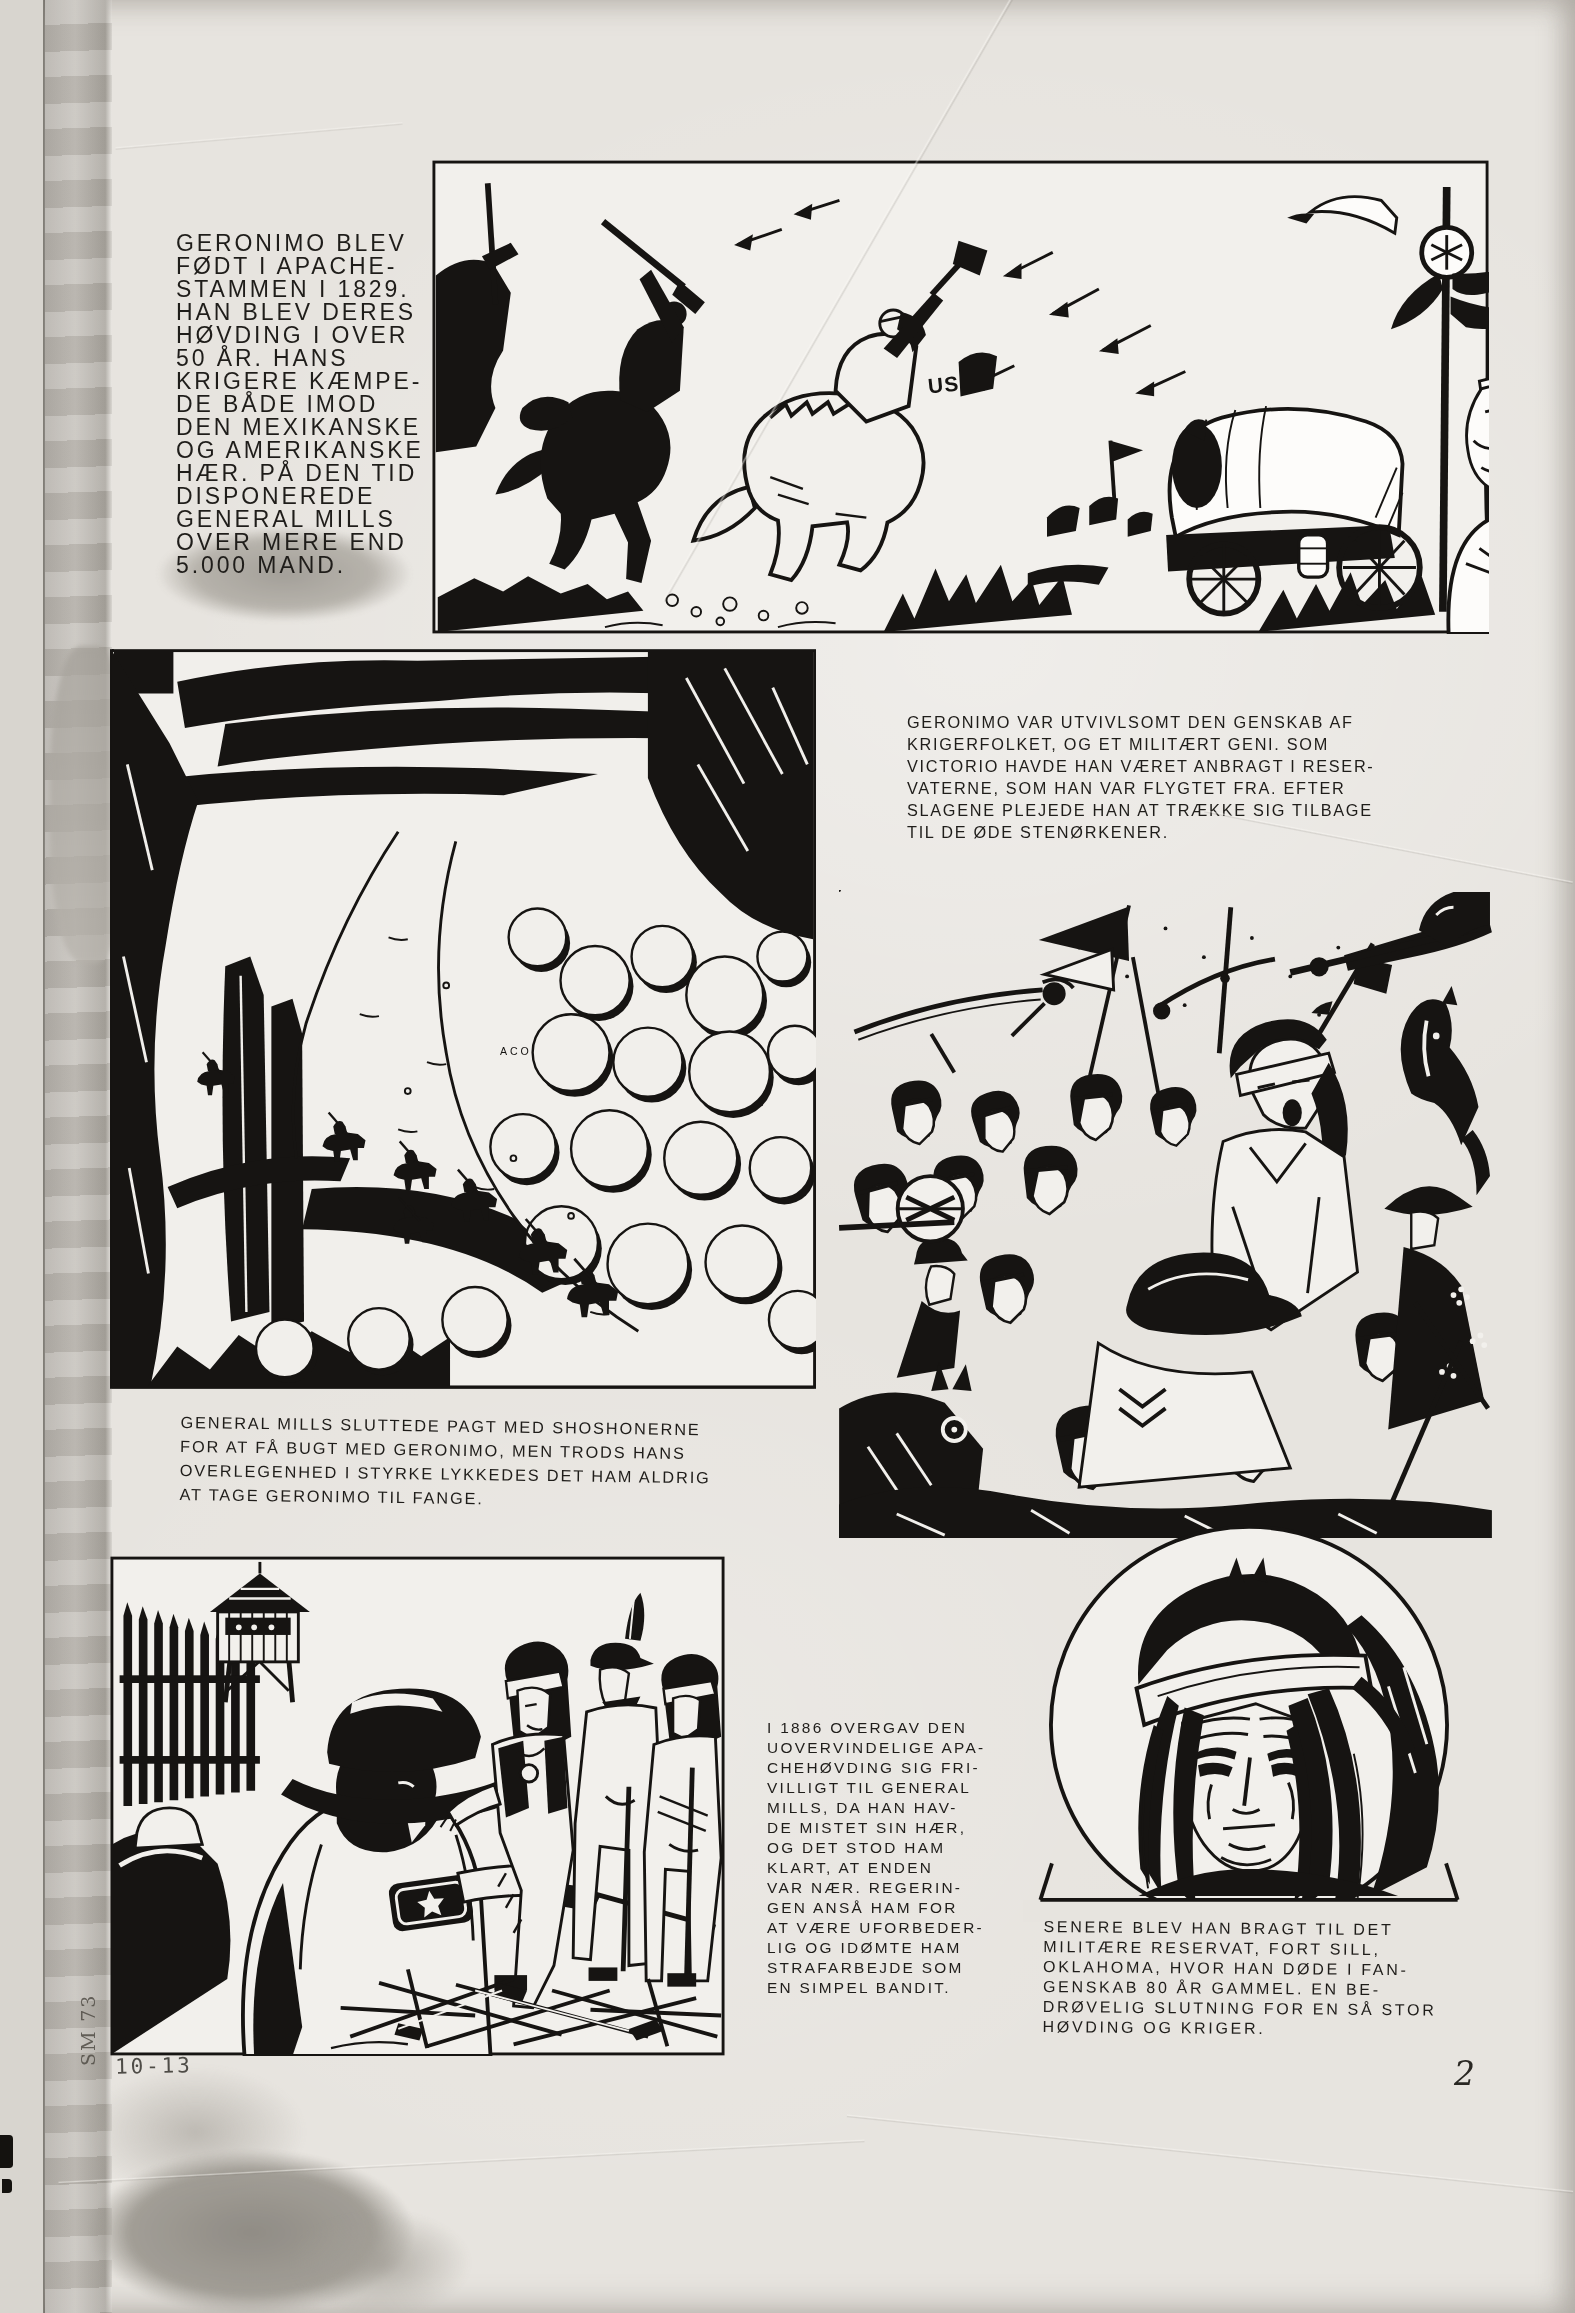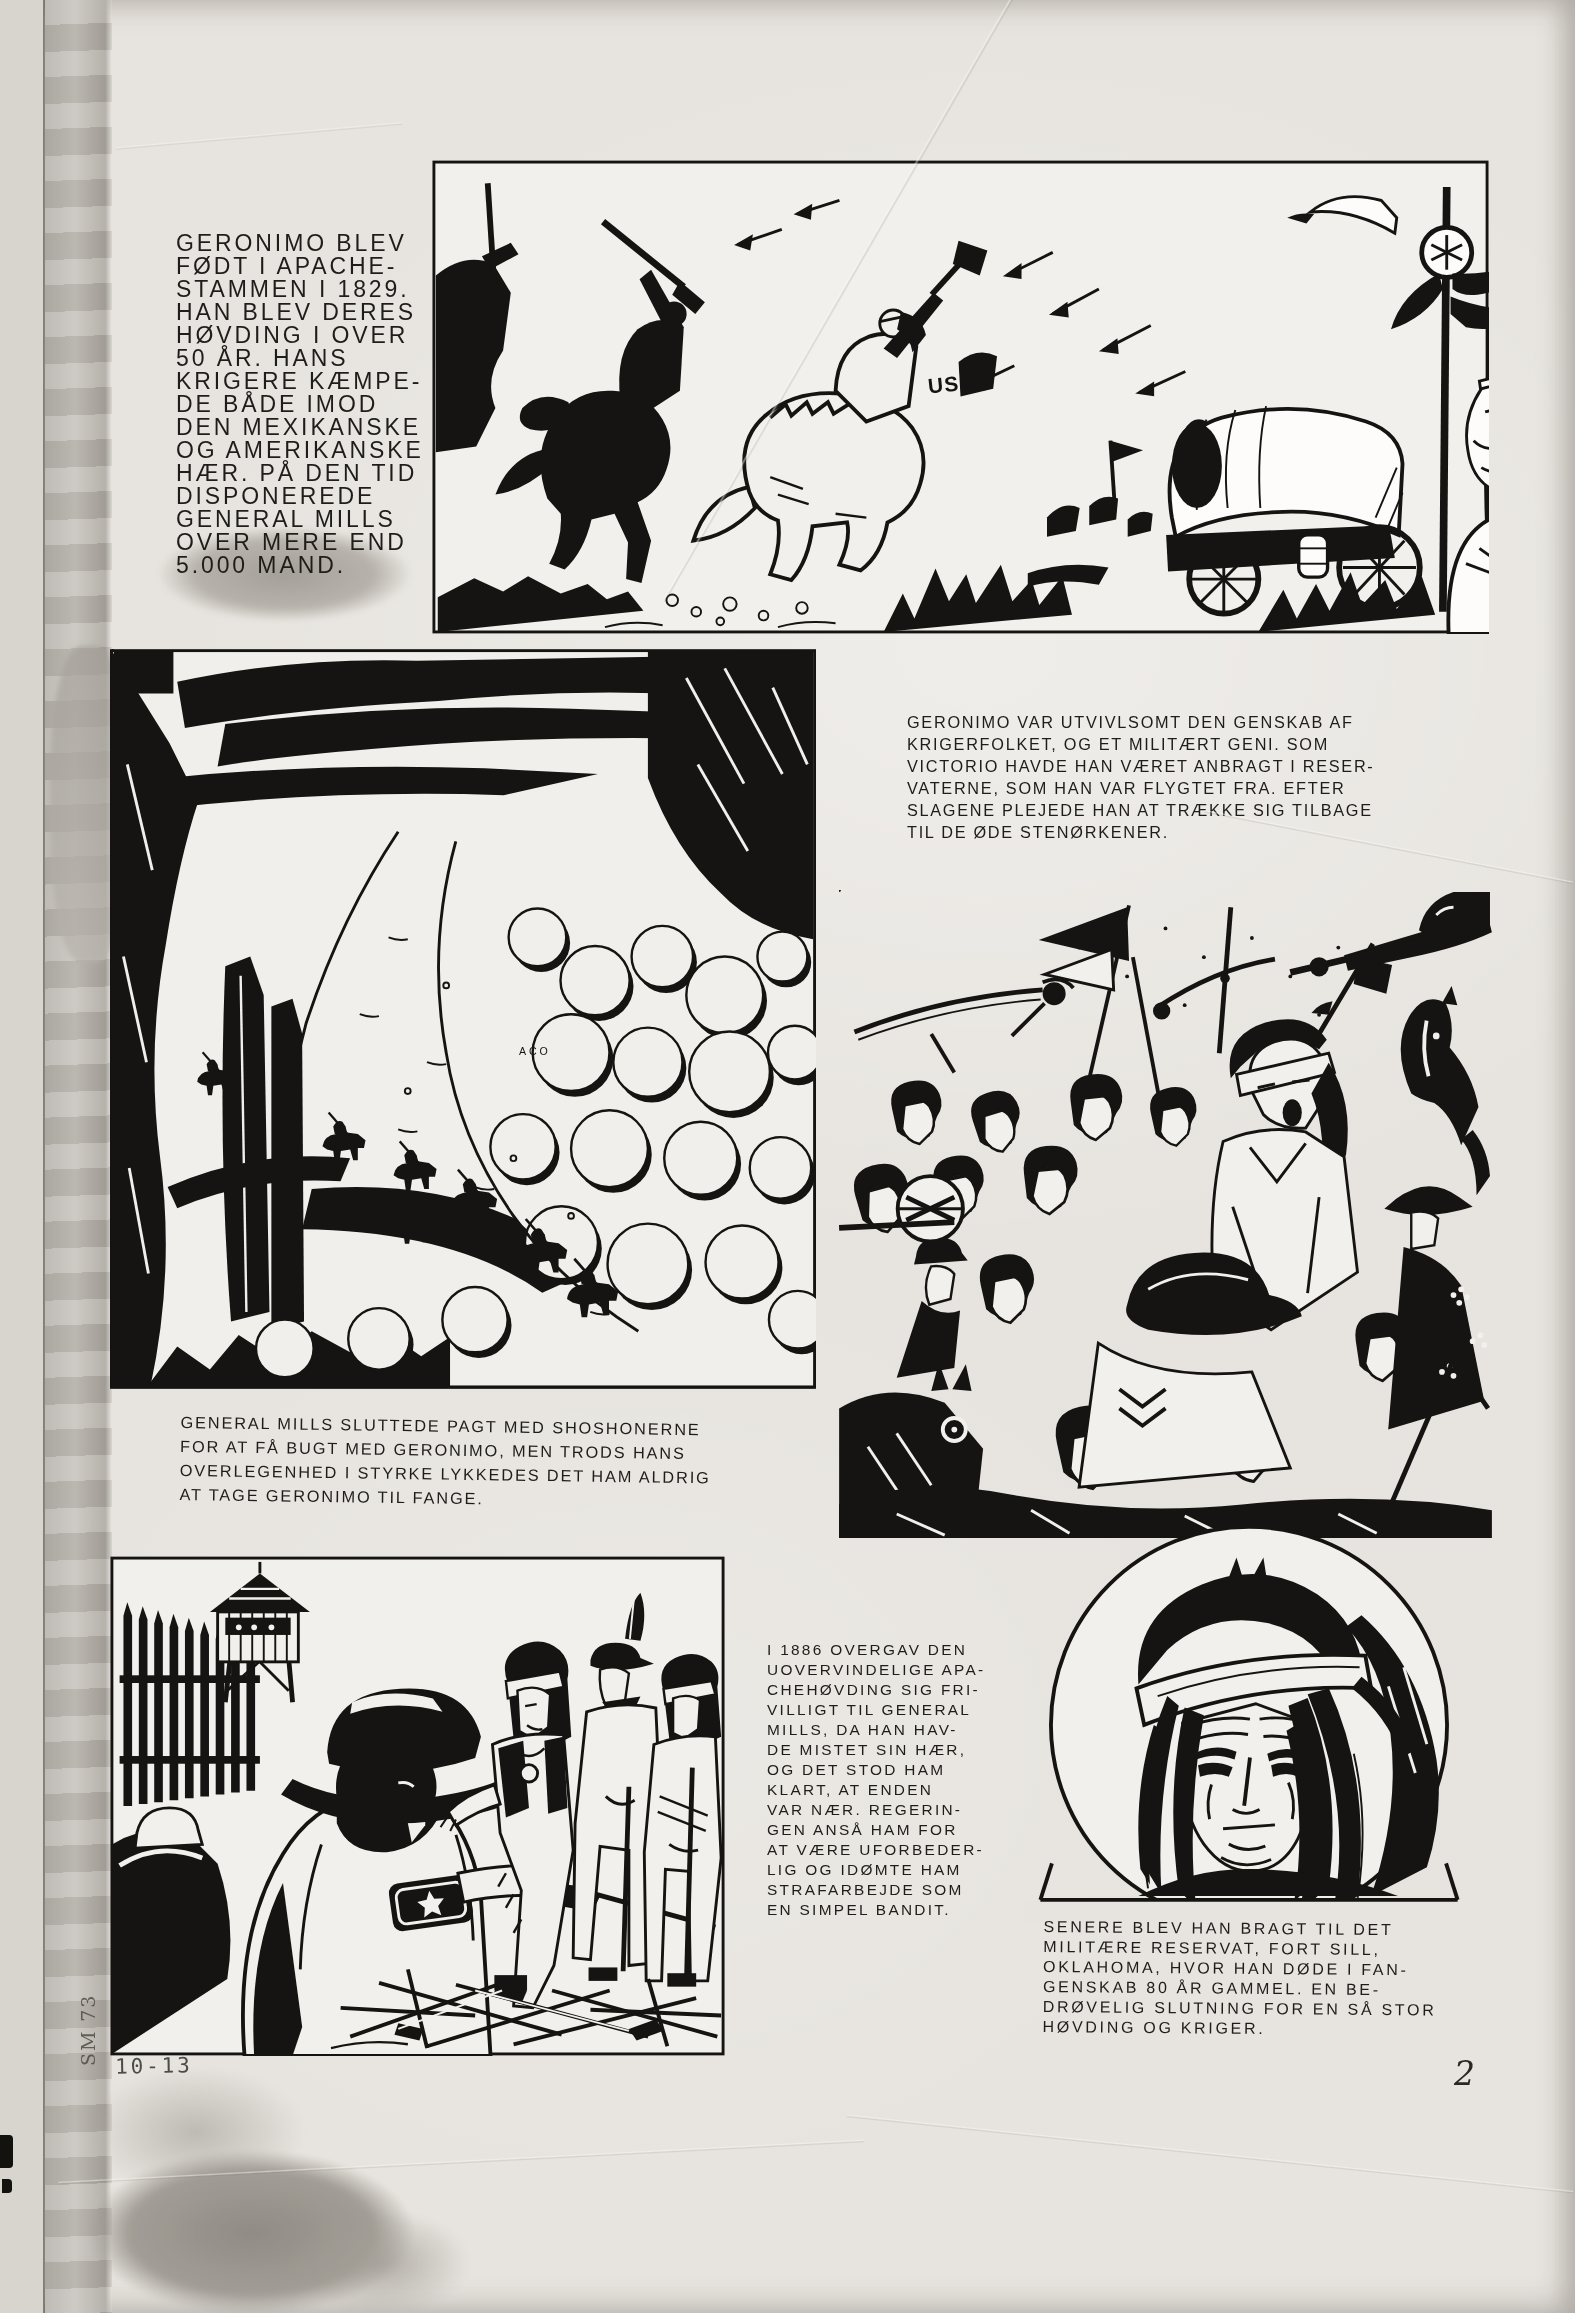--- a/index.html
+++ b/index.html
@@ -693,21 +693,21 @@
   <div class="caption" style="left:907px;top:711px;width:519px;font-size:16.3px;line-height:22px;letter-spacing:1.7px;">GERONIMO VAR UTVIVLSOMT DEN GENSKAB AF
 KRIGERFOLKET, OG ET MILITÆRT GENI. SOM
 VICTORIO HAVDE HAN VÆRET ANBRAGT I RESER-
 VATERNE, SOM HAN VAR FLYGTET FRA. EFTER
 SLAGENE PLEJEDE HAN AT TRÆKKE SIG TILBAGE
 TIL DE ØDE STENØRKENER.</div>
   <div class="caption" style="left:180px;top:1414px;width:576px;font-size:16.3px;line-height:24px;letter-spacing:1.9px;transform:rotate(0.8deg);">GENERAL MILLS SLUTTEDE PAGT MED SHOSHONERNE
 FOR AT FÅ BUGT MED GERONIMO, MEN TRODS HANS
 OVERLEGENHED I STYRKE LYKKEDES DET HAM ALDRIG
 AT TAGE GERONIMO TIL FANGE.</div>
-  <div class="caption" style="left:767px;top:1640px;width:250px;font-size:15.4px;line-height:20px;letter-spacing:2.3px;">I 1886 OVERGAV DEN
+  <div class="caption" style="left:767px;top:1718px;width:250px;font-size:15.4px;line-height:20px;letter-spacing:2.3px;">I 1886 OVERGAV DEN
 UOVERVINDELIGE APA-
 CHEHØVDING SIG FRI-
 VILLIGT TIL GENERAL
 MILLS, DA HAN HAV-
 DE MISTET SIN HÆR,
 OG DET STOD HAM
 KLART, AT ENDEN
 VAR NÆR. REGERIN-
 GEN ANSÅ HAM FOR
 AT VÆRE UFORBEDER-
@@ -715,21 +715,21 @@
 STRAFARBEJDE SOM
 EN SIMPEL BANDIT.</div>
   <div class="caption" style="left:1043px;top:1919px;width:432px;font-size:16px;line-height:20px;letter-spacing:2.7px;transform:rotate(0.5deg);">SENERE BLEV HAN BRAGT TIL DET
 MILITÆRE RESERVAT, FORT SILL,
 OKLAHOMA, HVOR HAN DØDE I FAN-
 GENSKAB 80 ÅR GAMMEL. EN BE-
 DRØVELIG SLUTNING FOR EN SÅ STOR
 HØVDING OG KRIGER.</div>
 
   <div class="overlay-label" style="left:928px;top:373px;font-size:21px;font-weight:bold;letter-spacing:1px;transform:rotate(-6deg);">US</div>
-  <div class="overlay-label" style="left:500px;top:1045px;font-size:10.6px;letter-spacing:2.9px;margin-left:19px;">ACO</div>
+  <div class="overlay-label" style="left:500px;top:1045px;font-size:10.6px;letter-spacing:2.9px;">ACO</div>
 
   <div class="stamp" style="left:115px;top:2054px;font-size:21px;letter-spacing:2.9px;transform:rotate(-1deg);">10-13</div>
   <div class="margin-note" style="left:77px;top:1960px;height:106px;font-size:19px;letter-spacing:1.9px;">SM 73</div>
   <div class="pagenum" style="left:1454px;top:2054px;font-size:33px;">2</div>
 
   <div class="edge-bit" style="left:0;top:2135px;width:12.5px;height:33px;border-radius:0 3.8px 3.8px 0;"></div>
   <div class="edge-bit" style="left:1.9px;top:2179px;width:10.6px;height:14.4px;border-radius:0 3.8px 3.8px 0;"></div>
 
   <div class="crease" style="left:1012px;top:-5.8px;width:4.8px;height:701px;transform:rotate(30deg);transform-origin:top center;"></div>
   <div class="crease" style="left:1201px;top:845px;width:375px;height:3.8px;transform:rotate(11deg);background:linear-gradient(to bottom, rgba(255,255,255,0), rgba(250,248,244,.85), rgba(110,105,97,.28), rgba(255,255,255,0));"></div>

